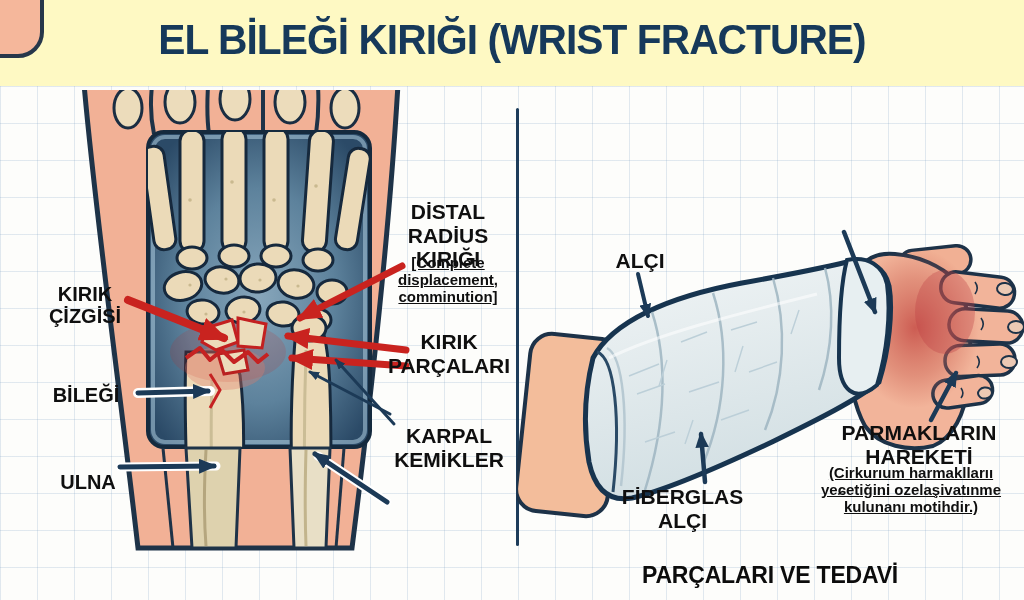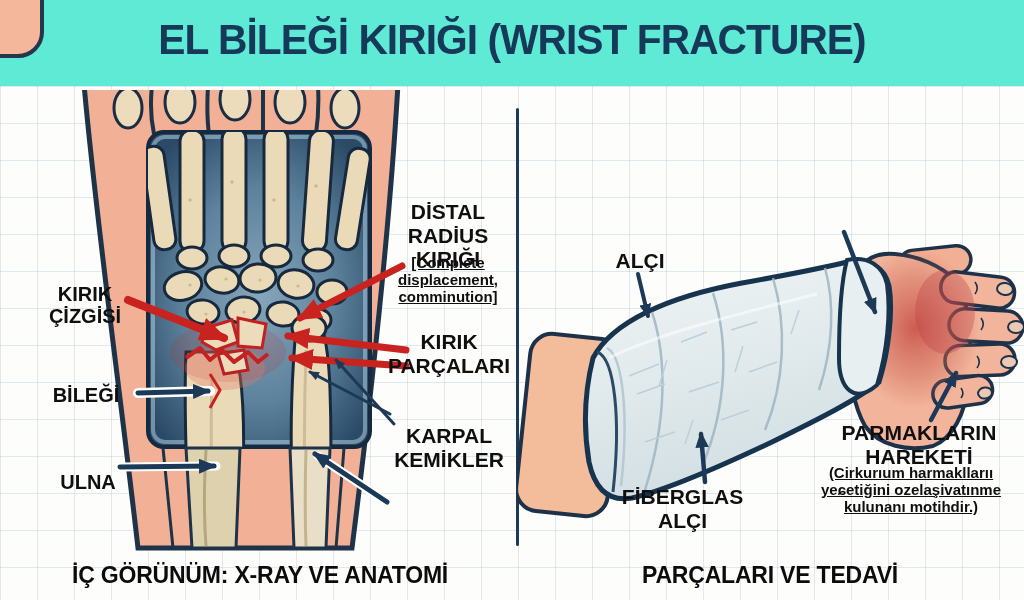--- a/index.html
+++ b/index.html
@@ -1,18 +1,18 @@
 <!DOCTYPE html>
 <html><head>
 <meta charset="utf-8">
 <style>
   html,body{margin:0;padding:0;background:#e8e8e8;}
   .page{
     position:relative;width:1024px;height:600px;overflow:hidden;
-    background:#5eead4;
+    background:#fef9c3;
     font-family:"Liberation Sans","DejaVu Sans",sans-serif;
   }
   .grid-bg{
     position:absolute;left:0;top:86px;width:1024px;height:514px;
     background-color:#fdfdfb;
     background-image:
       linear-gradient(to right, rgba(125,160,195,.22) 1.5px, transparent 1.5px),
       linear-gradient(to bottom, rgba(125,160,195,.22) 1.5px, transparent 1.5px);
     background-size:37px 37px;
   }
@@ -265,21 +265,20 @@
   <div class="label lbl-side" style="left:50px;top:471px;width:76px">ULNA</div>
   <div class="label lbl-main" style="left:382px;top:200px;width:132px">DİSTAL
 RADİUS KIRIĞI</div>
   <div class="label lbl-note" style="left:392px;top:254px;width:112px">[Complete
 displacement,
 comminution]</div>
   <div class="label lbl-main" style="left:386px;top:330px;width:126px">KIRIK
 PARÇALARI</div>
   <div class="label lbl-main" style="left:390px;top:424px;width:118px">KARPAL
 KEMİKLER</div>
-  <div class="caption" style="left:40px;width:440px">İÇ GÖRÜNÜM: X-RAY VE ANATOMİ</div>
 
   <div class="label lbl-main" style="left:600px;top:249px;width:80px">ALÇI</div>
   <div class="label lbl-main" style="left:620px;top:485px;width:125px">FİBERGLAS
 ALÇI</div>
   <div class="label lbl-note" style="left:800px;top:464px;width:222px">(Cirkurıum harmakllarıı
 yeɕetiğini ozelaşivatınme
 kulunanı motihdir.)</div>
   <div class="label lbl-main" style="left:838px;top:421px;width:162px">PARMAKLARIN
 HAREKETİ</div>
   <div class="caption" style="left:560px;width:420px">PARÇALARI VE TEDAVİ</div>

